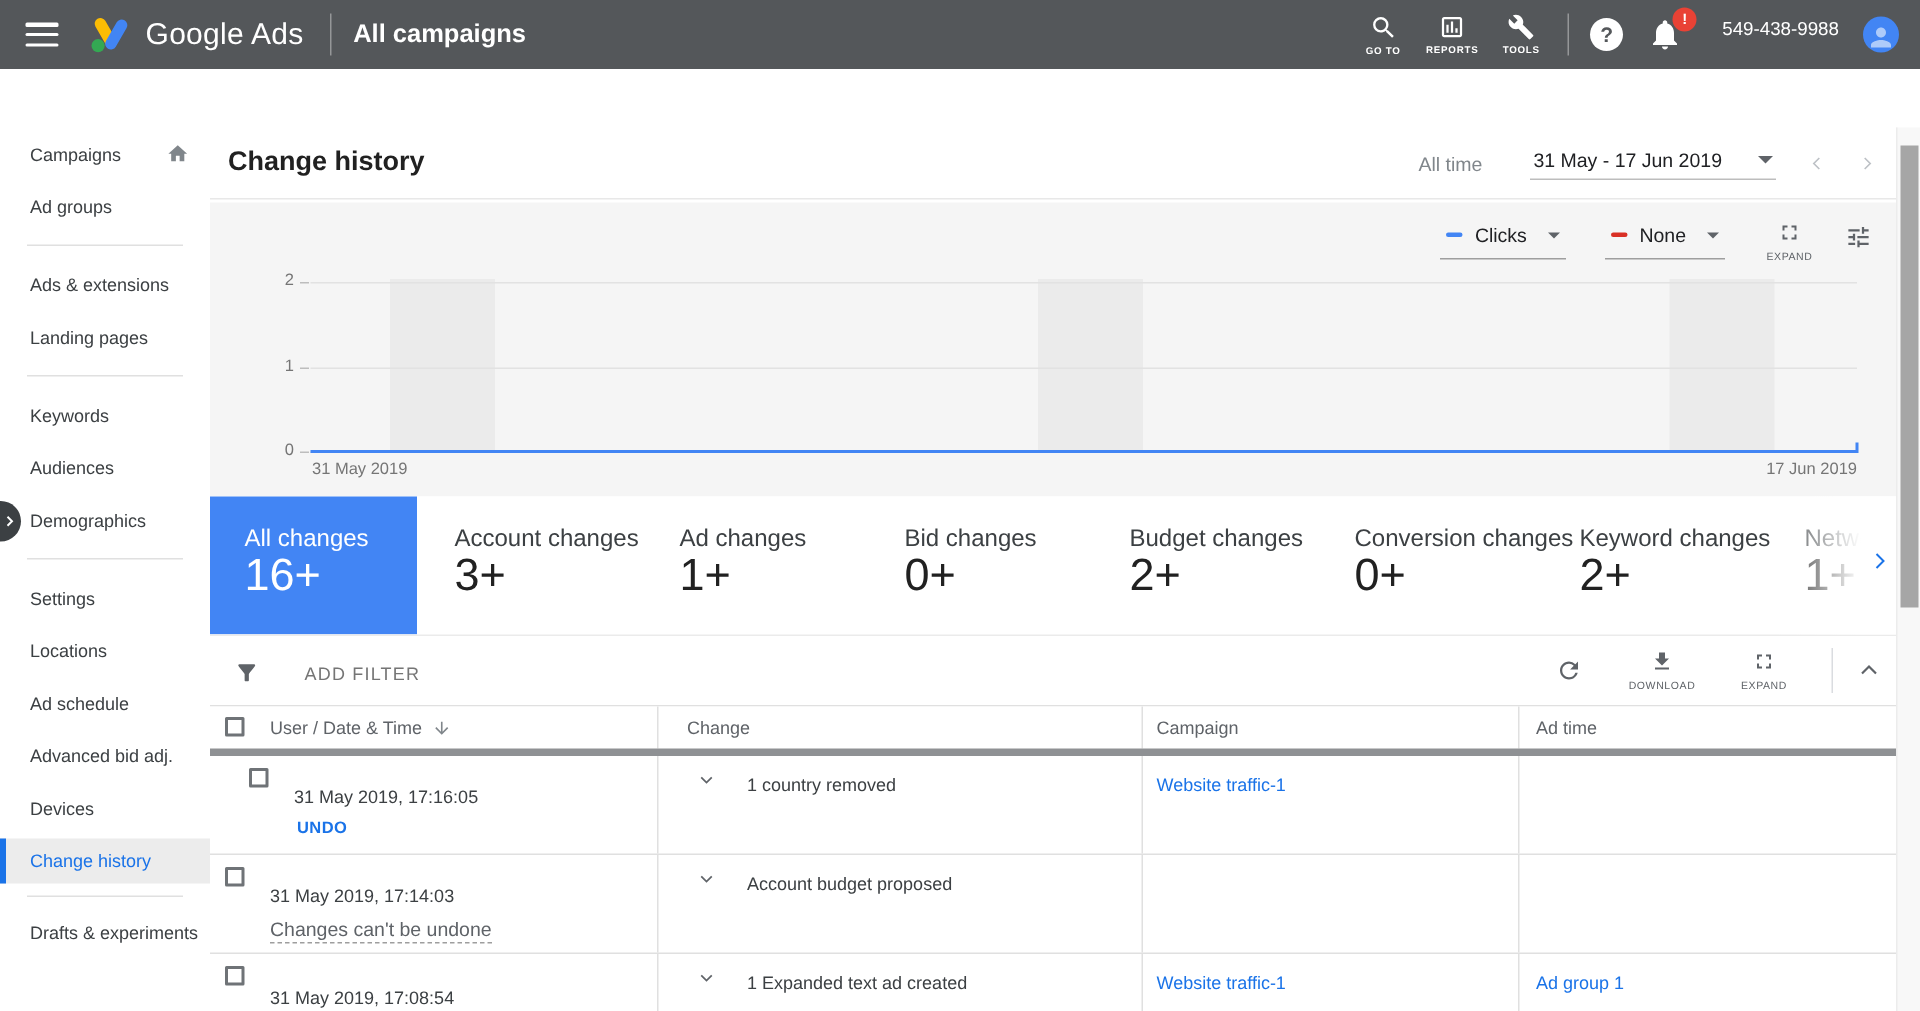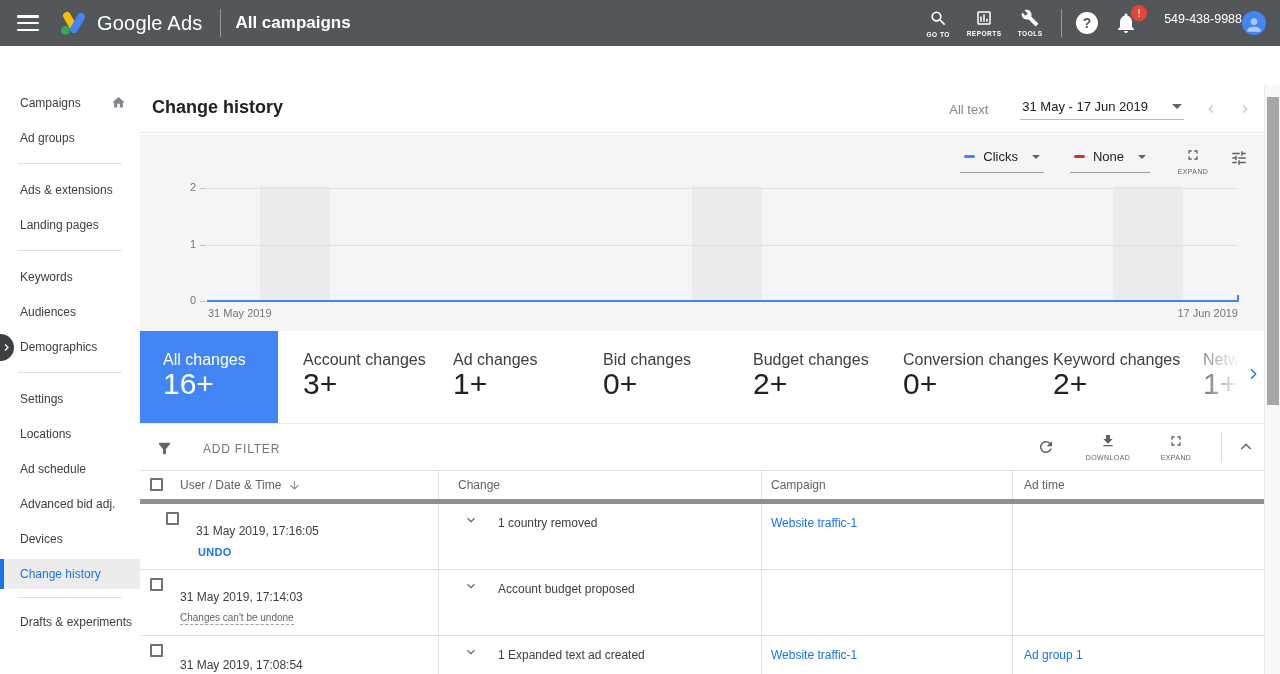--- a/index.html
+++ b/index.html
@@ -19,21 +19,21 @@
   .tb-right { margin-left:auto; display:flex; align-items:center; margin-right:14px; }
   .tb-item { display:flex; flex-direction:column; align-items:center; width:46px; cursor:pointer; }
   .tb-item .lbl { font-size:6.5px; font-weight:700; letter-spacing:.5px; margin-top:3px; }
   .help-btn { width:22px; height:22px; border-radius:50%; background:#fff; color:#54575a;
               font-weight:700; font-size:14px; display:flex; align-items:center; justify-content:center;
               margin:0 16px 0 14px; cursor:pointer; }
   .bell { position:relative; margin-right:26px; cursor:pointer; height:24px; }
   .badge { position:absolute; top:-6px; right:-9px; width:16px; height:16px; border-radius:50%;
            background:#e94235; color:#fff; font-size:10px; font-weight:700;
            display:flex; align-items:center; justify-content:center; }
-  .phone { font-size:12.5px; margin-top:-8px; }
+  .phone { font-size:12.5px; margin-right:16px; margin-top:-8px; }
   .avatar { width:24px; height:24px; border-radius:50%; background:#4285f4; overflow:hidden;
             display:flex; align-items:flex-end; justify-content:center; cursor:pointer; }
 
   
   .sidebar { position:absolute; left:0; top:85px; width:140px; bottom:0; font-size:12px; color:#3c4043; }
   .side-item { height:35px; display:flex; align-items:center; padding-left:20px; padding-right:6px;
                cursor:pointer; white-space:nowrap; }
   .side-item.active { background:#ececec; color:#1a73e8; font-weight:500;
                       border-left:4px solid #1a73e8; padding-left:16px; height:30px; margin:3px 0 2px 0; }
   .side-item .home-ic { margin-left:auto; margin-right:8px; }
@@ -107,21 +107,21 @@
   .thead .checkbox { top:7px; }
   .hlabel { position:absolute; left:40px; top:7px; font-weight:500; color:#5f6368; white-space:nowrap; }
   .sort-ic { position:absolute; top:8px; cursor:pointer; }
   .hscrollbar { position:absolute; top:414px; left:0; right:0; height:5px; background:#8f9194; cursor:pointer; }
   .trow { position:absolute; left:0; right:0; height:66px; border-bottom:1px solid #e0e0e0; font-size:12px; background:#fff; }
   .trow .checkbox { top:8px; }
   .rdate { position:absolute; left:40px; top:20px; color:#3c4043; white-space:nowrap; }
   .rdate.solo { top:22px; }
   .undo { position:absolute; left:42px; top:42px; font-size:11px; font-weight:700; color:#1a73e8;
           letter-spacing:.3px; cursor:pointer; }
-  .nonote { position:absolute; left:40px; top:42px; font-size:10px; color:#5f6368;
+  .nonote { position:absolute; left:40px; top:42px; font-size:13px; color:#5f6368;
             border-bottom:1px dashed #9e9e9e; padding-bottom:1px; cursor:help; }
   .row-chev { position:absolute; left:25px; top:8px; cursor:pointer; height:16px; }
   .rchange { position:absolute; left:59px; top:12px; color:#3c4043; white-space:nowrap; }
   .rlink { position:absolute; top:12px; color:#1a73e8; cursor:pointer; white-space:nowrap; }
 
   
   .vscroll { position:absolute; right:0; top:85px; width:16px; bottom:0; background:#f8f8f8;
              border-left:1px solid #ececec; z-index:10; }
   .vthumb { position:absolute; left:2px; width:12px; top:12px; height:308px; background:#a6a6a6; cursor:pointer; }
 </style>
@@ -239,21 +239,21 @@
     <svg width="9" height="9" viewBox="0 0 24 24">
         <path fill="none" stroke="#fff" stroke-width="3.5" d="M8 4l8 8-8 8"></path>
       </svg>
   </div>
 
   <main class="main">
 
     <div class="title-row">
       <h1>Change history</h1>
       <div class="date-ctrl">
-        <span class="preset">All text</span>
+        <span class="preset">All time</span>
         <span class="range-wrap">
           <span class="range">31 May - 17 Jun 2019</span>
           <span class="caret-down"></span>
         </span>
         <svg class="dc-chev" width="11" height="14" viewBox="0 0 24 24">
             <path fill="none" stroke="#bdc1c6" stroke-width="2.4" d="M15 4l-8 8 8 8"></path>
           </svg>
         <svg class="dc-chev" width="11" height="14" viewBox="0 0 24 24">
             <path fill="none" stroke="#bdc1c6" stroke-width="2.4" d="M9 4l8 8-8 8"></path>
           </svg>

